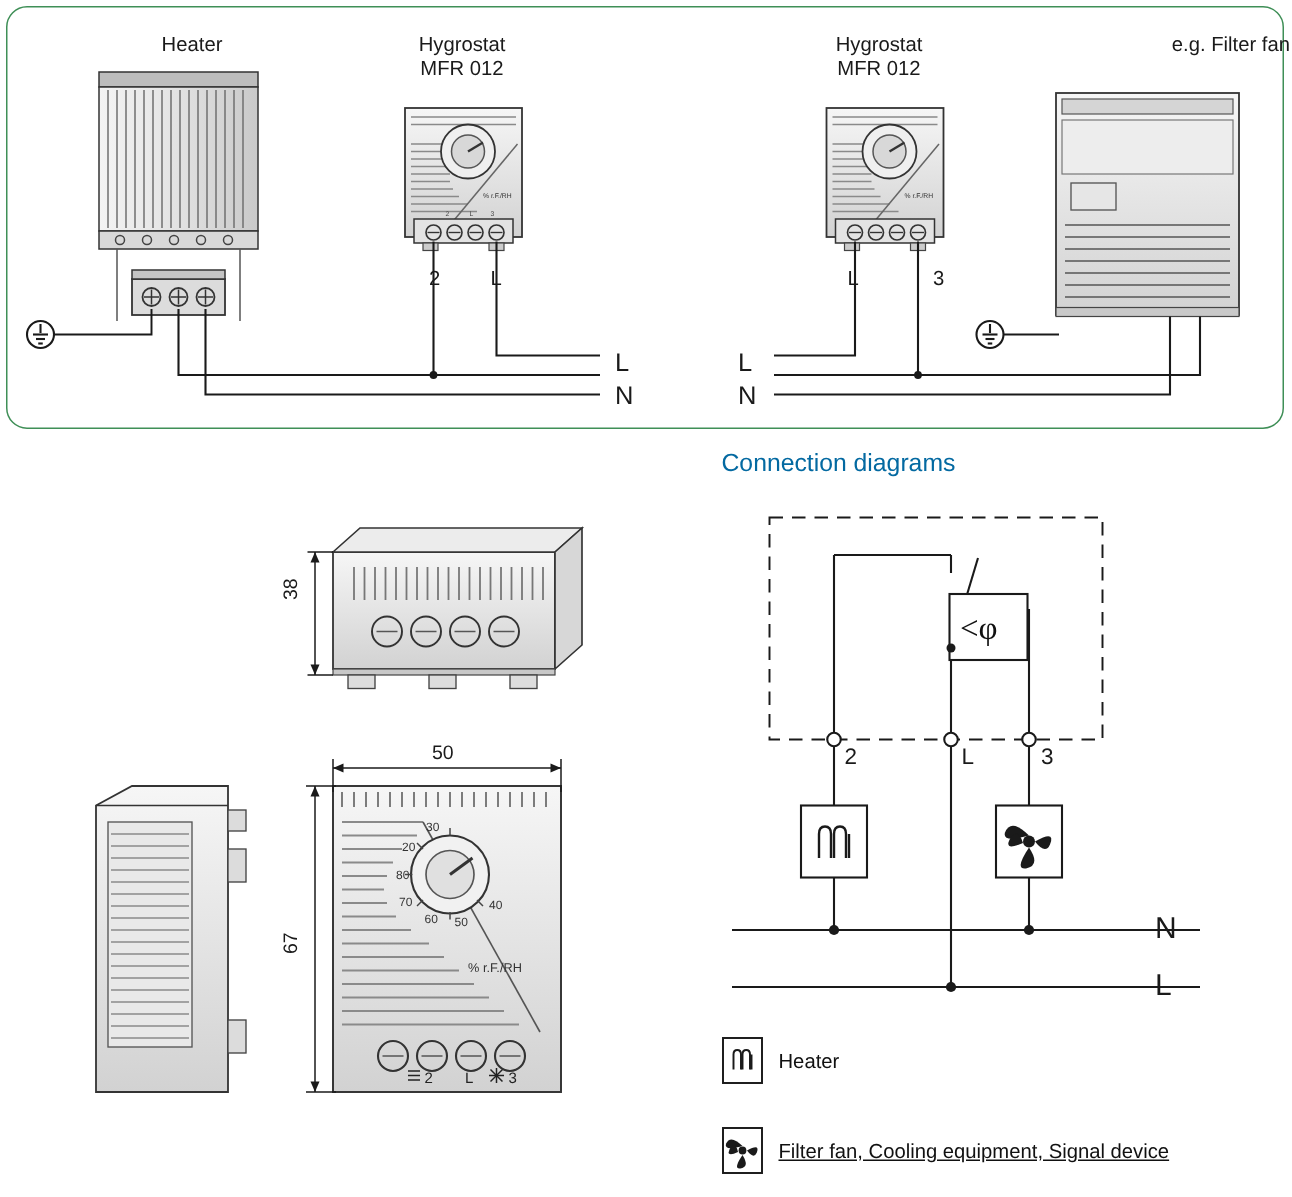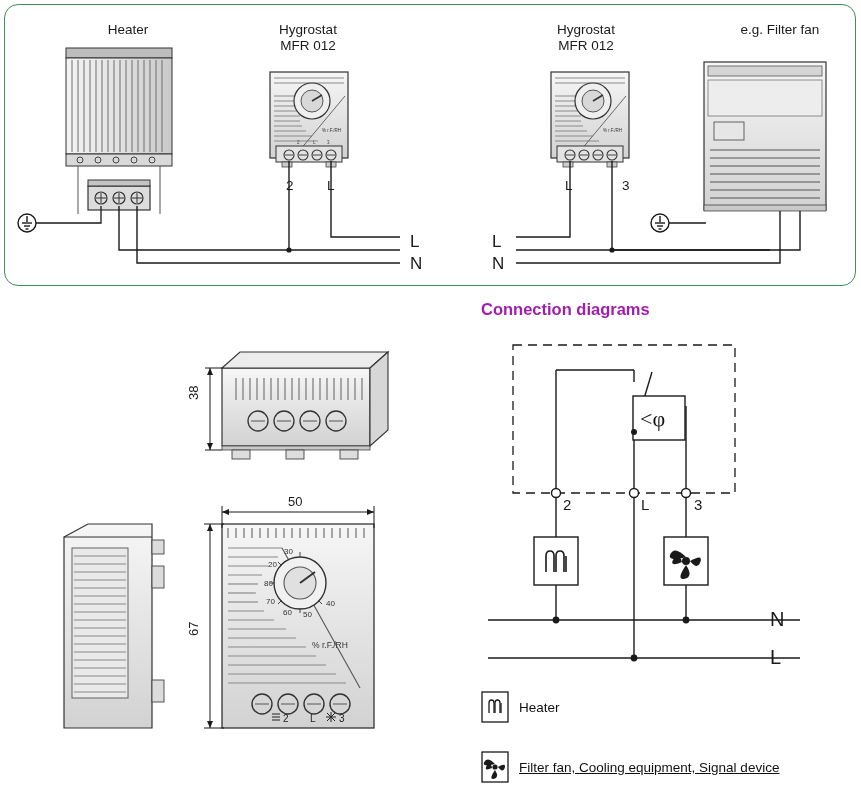--- a/index.html
+++ b/index.html
@@ -19,38 +19,38 @@
     left:4px;top:4px;width:852px;height:282px;
     border:1.6px solid #3f8f57;border-radius:14px;background:#fff;
     box-sizing:border-box;
   }
 
   
   .svgwrap{position:absolute;left:0;top:0;}
 
   
   .ttl{font-size:13.5px;text-align:center;color:#1a1a1a;}
-  #conn-title{font-size:16.5px;font-weight:bold;color:#a21caf;}
+  #conn-title{font-size:16.5px;font-weight:normal;color:#0369a1;}
 
   .legend-txt{font-size:13.5px;color:#111;}
 
   .terminal-lbl{font-size:13.5px;}
   .big-lbl{font-size:17px;}
 </style>
 </head>
 <body>
 
 <div class="abs" id="top-panel"></div>
 
 <div class="abs ttl" style="left:68px;top:22px;width:120px;">Heater</div>
 <div class="abs ttl" style="left:248px;top:22px;width:120px;">Hygrostat</div>
 <div class="abs ttl" style="left:248px;top:38px;width:120px;">MFR 012</div>
 <div class="abs ttl" style="left:526px;top:22px;width:120px;">Hygrostat</div>
 <div class="abs ttl" style="left:526px;top:38px;width:120px;">MFR 012</div>
-<div class="abs ttl" style="left:700px;top:22px;width:160px;text-align:center;">e.g. Filter fan</div>
+<div class="abs ttl" style="left:700px;top:22px;width:160px;text-align:right;">e.g. Filter fan</div>
 
 <div class="abs terminal-lbl" style="left:286px;top:178px;">2</div>
 <div class="abs terminal-lbl" style="left:327px;top:178px;">L</div>
 <div class="abs terminal-lbl" style="left:565px;top:178px;">L</div>
 <div class="abs terminal-lbl" style="left:622px;top:178px;">3</div>
 
 <div class="abs big-lbl" style="left:410px;top:232px;">L</div>
 <div class="abs big-lbl" style="left:410px;top:254px;">N</div>
 <div class="abs big-lbl" style="left:492px;top:232px;">L</div>
 <div class="abs big-lbl" style="left:492px;top:254px;">N</div>

